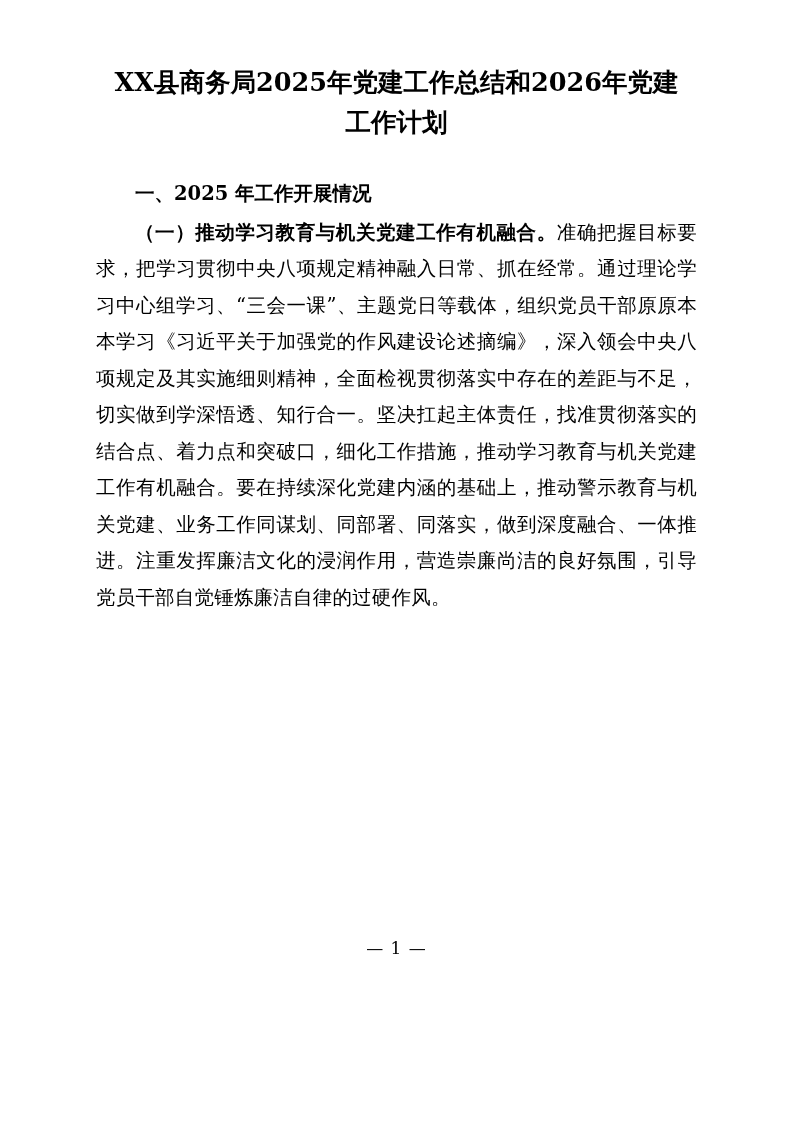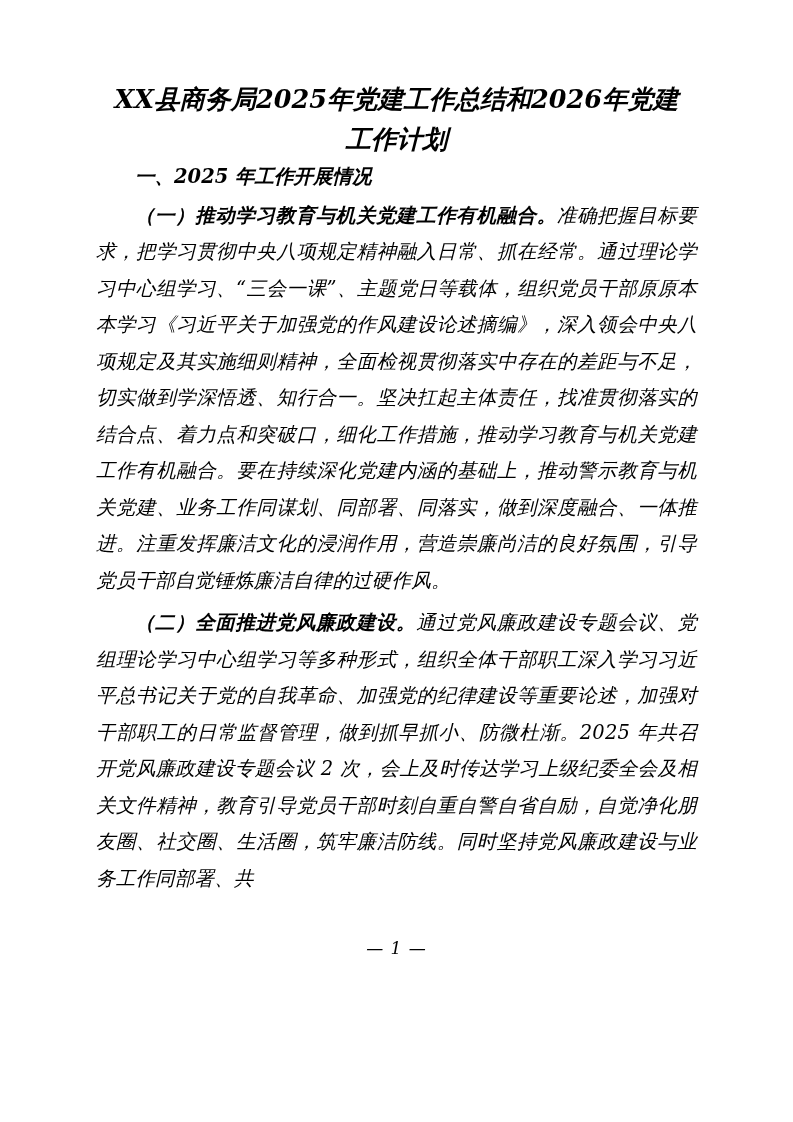--- a/index.html
+++ b/index.html
@@ -12,35 +12,35 @@
     height: 1122px;
     font-family: "DejaVu Serif", "Liberation Serif", serif;
     color: #000000;
     position: relative;
     overflow: hidden;
   }
   .page {
     width: 793px;
     height: 1006px;
     box-sizing: border-box;
-    padding: 61px 96px 40px 96px;
+    padding: 44px 96px 40px 96px;
     position: relative;
-    font-style: italic;
   }
   .doc-title {
     font-family: "DejaVu Serif", "Liberation Serif", serif;
     font-weight: bold;
     font-size: 25.5px;
     line-height: 40px;
     text-align: center;
     letter-spacing: 0px;
     margin: 18px 0 0 0;
     padding: 0 8px;
   }
   .body-block {
+    margin-top: 34px;
   }
   p.para {
     font-size: 19.5px;
     line-height: 36.5px;
     text-align: justify;
     text-justify: inter-ideograph;
     margin: 0 0 6px 0;
     text-indent: 2em;
     letter-spacing: 0.2px;
   }
@@ -71,19 +71,18 @@
 <div class="page">
 
   <h1 class="doc-title">XX县商务局2025年党建工作总结和2026年党建工作计划</h1>
 
   <div class="body-block">
 
     <p class="heading-para">一、2025 年工作开展情况</p>
 
     <p class="para"><span class="bold-lead">（一）推动学习教育与机关党建工作有机融合。</span><span>准确把握目标要求，把学习贯彻中央八项规定精神融入日常、抓在经常。通过理论学习中心组学习、“三会一课”、主题党日等载体，组织党员干部原原本本学习《习近平关于加强党的作风建设论述摘编》，深入领会中央八项规定及其实施细则精神，全面检视贯彻落实中存在的差距与不足，切实做到学深悟透、知行合一。坚决扛起主体责任，找准贯彻落实的结合点、着力点和突破口，细化工作措施，推动学习教育与机关党建工作有机融合。要在持续深化党建内涵的基础上，推动警示教育与机关党建、业务工作同谋划、同部署、同落实，做到深度融合、一体推进。注重发挥廉洁文化的浸润作用，营造崇廉尚洁的良好氛围，引导党员干部自觉锤炼廉洁自律的过硬作风。</span></p>
 
-    <p class="para"><span class="bold-lead">（二）全面推进党风廉政建设。</span><span>通过党风廉政建设专题会议、党组理论学习中心组学习等多种形式，组织全体干部职工深入学习习近平总书记关于党的自我革命、加强党的纪律建设等重要论述，加强对干部职工的日常监督管理，做到抓早抓小、防微杜渐。2025 年共召开党风廉政建设专题会议 2 次，会上及时传达学习上级纪委全会及相关文件精神，教育引导党员干部时刻自重自警自省自励，自觉净化朋友圈、社交圈、生活圈，筑牢廉洁防线。同时坚持党风廉政建设与业务工作同部署、共</span></p>
 
   </div>
 
   <div class="page-number">— 1 —</div>
 
 </div>
 
 </body></html>

